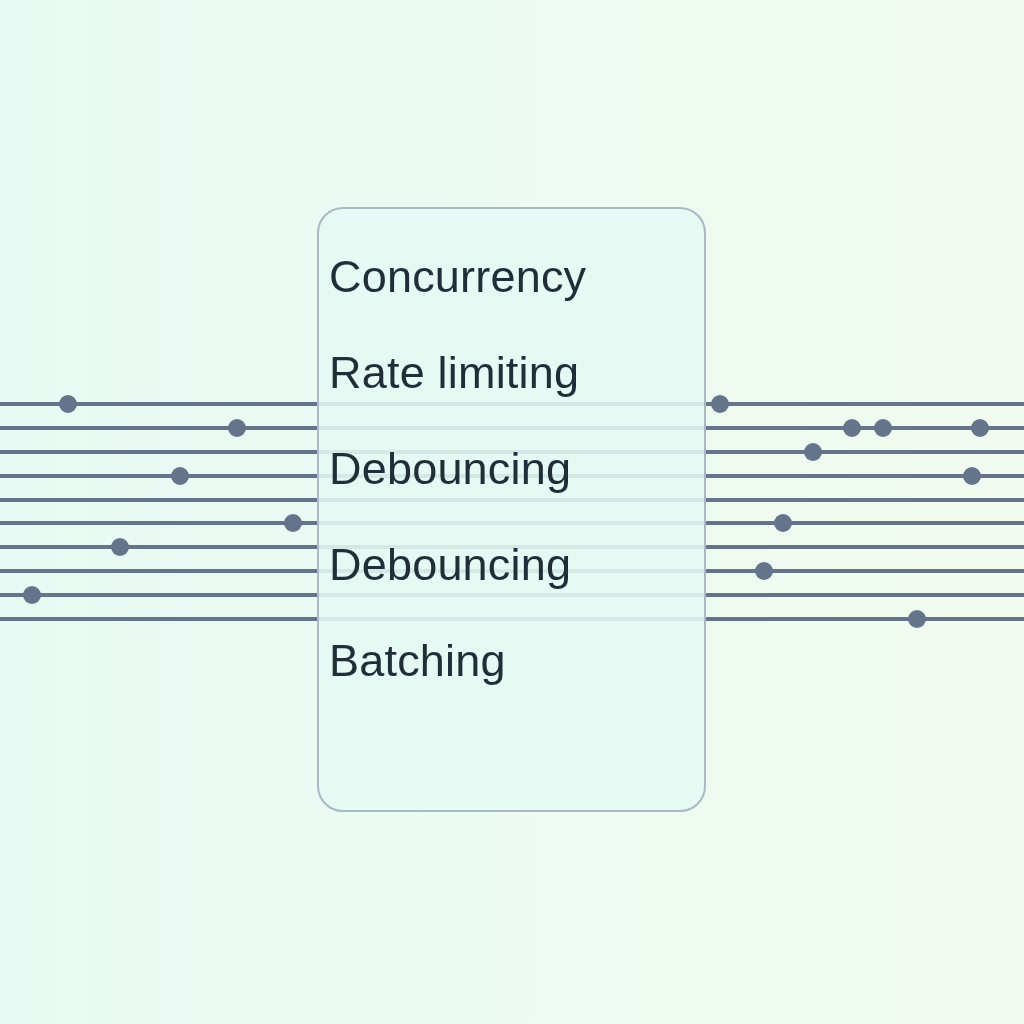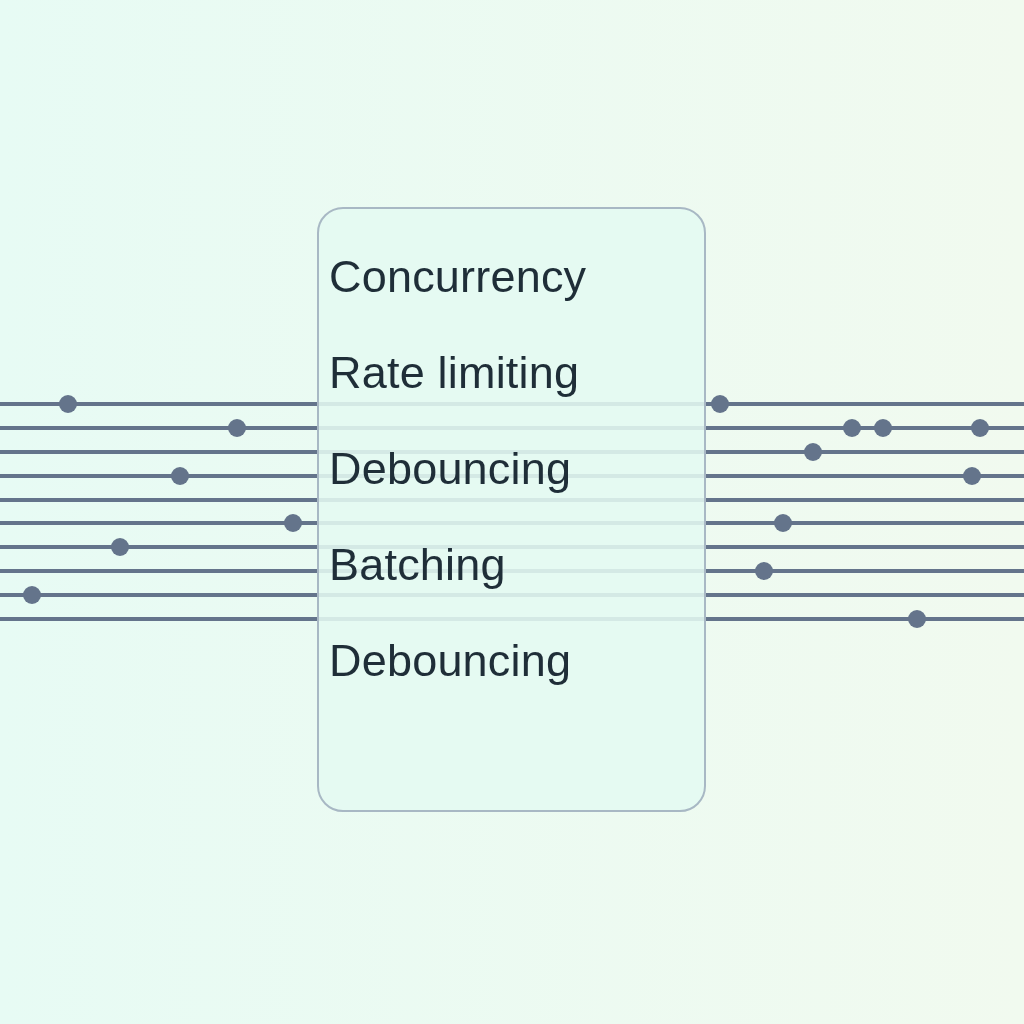--- a/index.html
+++ b/index.html
@@ -99,20 +99,20 @@
     <div class="card-row">
       <span>Concurrency</span>
     </div>
     <div class="card-row">
       <span>Rate limiting</span>
     </div>
     <div class="card-row">
       <span>Debouncing</span>
     </div>
     <div class="card-row">
-      <span>Batching</span>
+      <span>Debouncing</span>
     </div>
     <div class="card-row">
-      <span>Debouncing</span>
+      <span>Batching</span>
     </div>
   </div>
 
 </div>
 
 </body></html>

